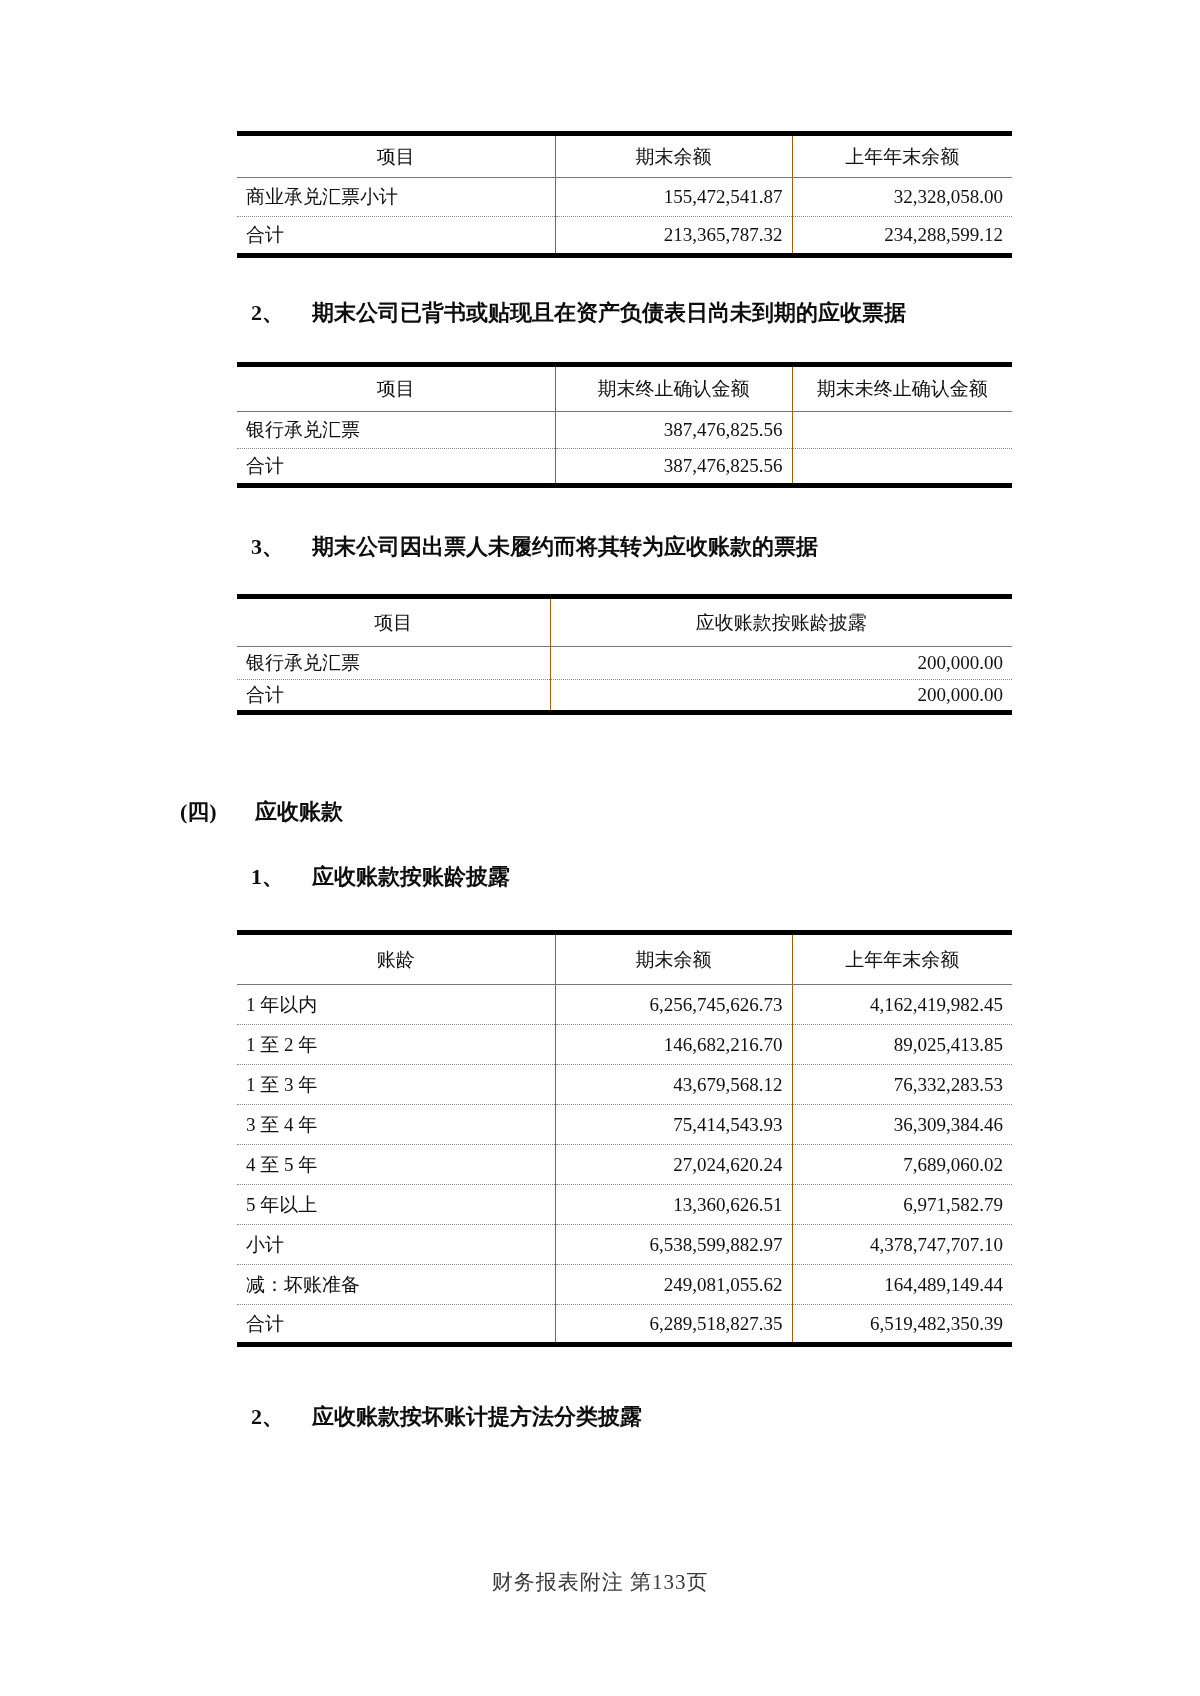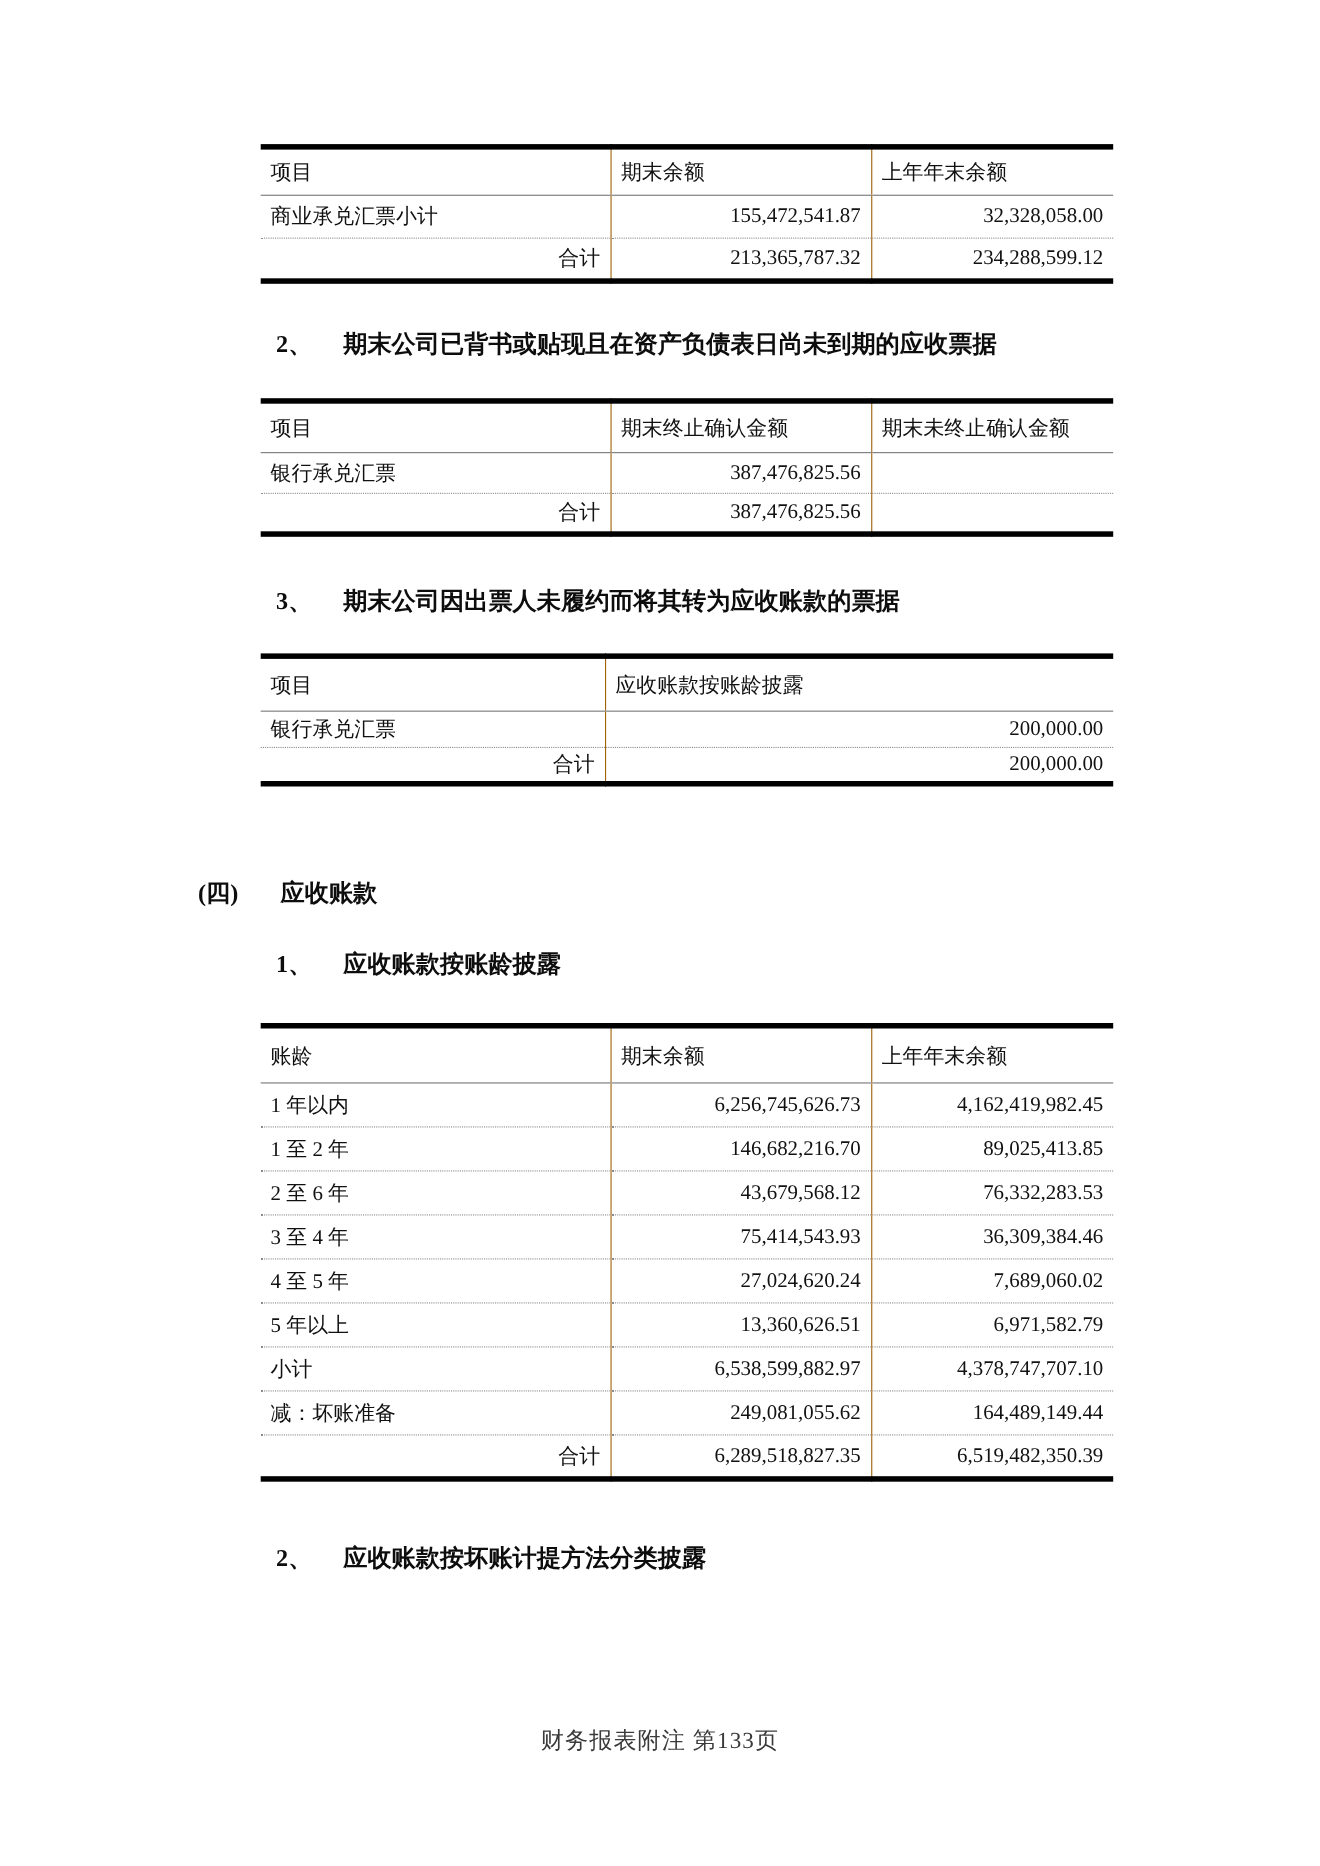--- a/index.html
+++ b/index.html
@@ -11,26 +11,26 @@
   }
   table.fin {
     position:absolute; left:237px; width:775px;
     border-collapse:collapse; table-layout:fixed;
     border-top:5px solid #000; border-bottom:5px solid #000;
   }
   table.fin th, table.fin td {
     font-size:19px; font-weight:normal; padding:0 9px;
     overflow:hidden; white-space:nowrap;
   }
-  table.fin thead th { text-align:left; border-bottom:1px solid #777; }
+  table.fin thead th { text-align:center; border-bottom:1px solid #777; }
   table.fin tbody tr:not(:last-child) td { border-bottom:1px dotted #8a8a8a; }
   table.fin th + th, table.fin td + td { border-left:1px solid #a16207; }
   .num { text-align:right; }
   .lbl { text-align:left; }
-  .ctr { text-align:right; }
+  .ctr { text-align:left; }
 
   .t1 { top:131px; }  .t1 thead tr { height:44px; } .t1 tbody tr { height:39px; }
   .t2 { top:362px; }  .t2 thead tr { height:47px; } .t2 tbody tr { height:37px; }
   .t3 { top:594px; }  .t3 thead tr { height:50px; } .t3 tbody tr { height:33px; }
   .t4 { top:930px; }  .t4 thead tr { height:52px; } .t4 tbody tr { height:40px; }
 
   .heading {
     position:absolute; left:251px; display:flex; align-items:baseline;
     font-size:22px; font-weight:bold; color:#0d0d0d;
   }
@@ -165,21 +165,21 @@
         <td class="lbl">1 年以内</td>
         <td class="num">6,256,745,626.73</td>
         <td class="num">4,162,419,982.45</td>
       </tr>
       <tr>
         <td class="lbl">1 至 2 年</td>
         <td class="num">146,682,216.70</td>
         <td class="num">89,025,413.85</td>
       </tr>
       <tr>
-        <td class="lbl">2 至 6 年</td>
+        <td class="lbl">1 至 3 年</td>
         <td class="num">43,679,568.12</td>
         <td class="num">76,332,283.53</td>
       </tr>
       <tr>
         <td class="lbl">3 至 4 年</td>
         <td class="num">75,414,543.93</td>
         <td class="num">36,309,384.46</td>
       </tr>
       <tr>
         <td class="lbl">4 至 5 年</td>

